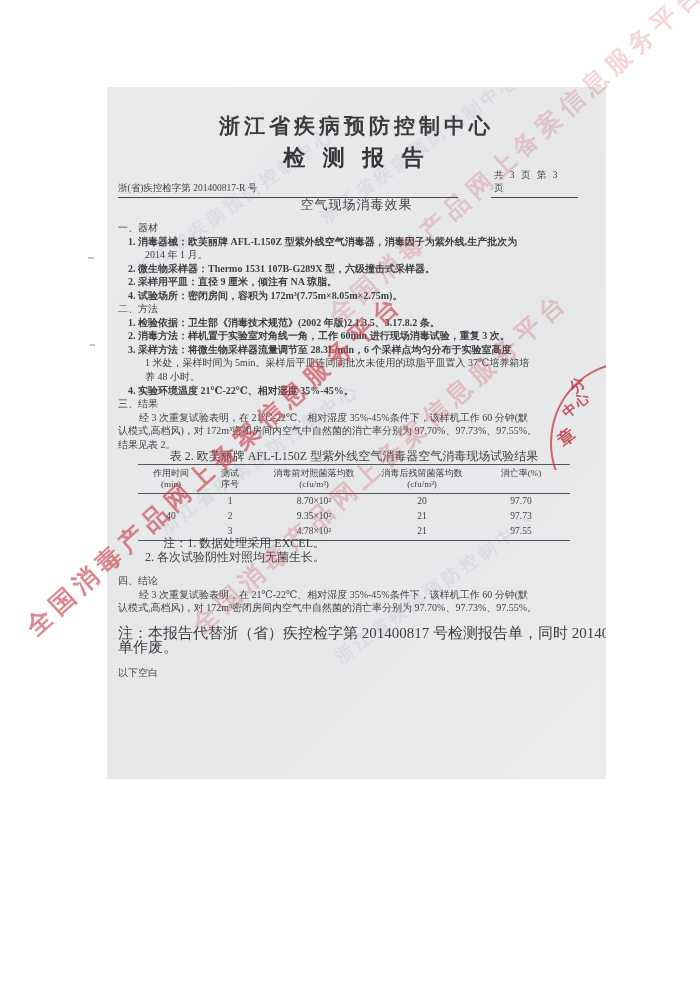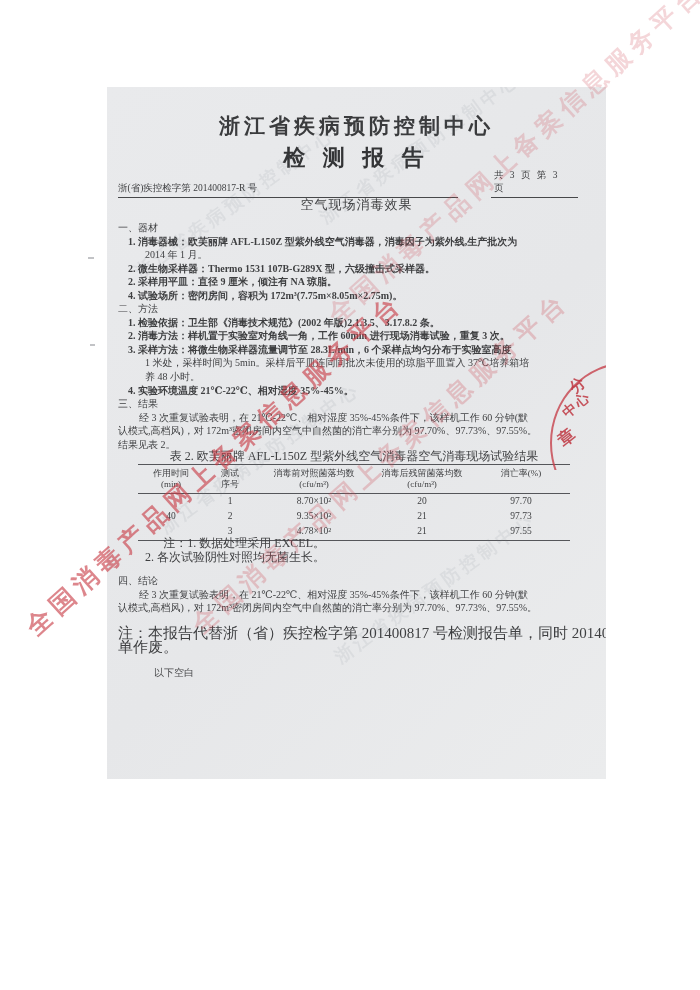--- a/index.html
+++ b/index.html
@@ -28,21 +28,21 @@
   .tableblock{position:absolute;top:363px;left:31px;width:432px;}
   .tcaption{font-size:12px;text-align:center;height:14px;line-height:12px;white-space:nowrap;}
   .ttable{border-top:1.4px solid #55565a;border-bottom:1.4px solid #55565a;
           display:grid;grid-template-columns:66px 52px 116px 100px 98px;
           font-size:9px;text-align:center;}
   .th{padding-top:3px;line-height:11px;border-bottom:1px solid #55565a;padding-bottom:3px;}
   .td{height:15.2px;line-height:15.2px;font-size:9.5px;}
   .tnotes{position:absolute;top:450px;left:11px;font-size:12px;text-align:right;}
   .concl{position:absolute;top:487px;left:11px;right:14px;font-size:10px;}
   .footer-note{position:absolute;top:540px;left:11px;right:14px;font-size:15px;}
-  .endnote{position:absolute;top:579px;left:11px;font-size:10px;color:#4a4b4d;margin-left:36px;}
+  .endnote{position:absolute;top:579px;left:11px;font-size:10px;color:#4a4b4d;}
   
   .wm-red{position:absolute;font-size:25px;letter-spacing:6px;white-space:nowrap;
           transform:rotate(-42deg);transform-origin:0 50%;pointer-events:none;z-index:6;
           font-weight:600;}
   .wm-gray{position:absolute;font-size:18px;letter-spacing:4px;white-space:nowrap;
            transform:rotate(-36deg);transform-origin:0 50%;pointer-events:none;z-index:2;
            color:rgba(110,118,130,0.10);font-weight:600;}
   
   .seal-clip{position:absolute;right:0;top:271px;width:62px;height:112px;overflow:hidden;z-index:5;}
   .seal-circle{position:absolute;left:6px;top:4px;width:152px;height:158px;border-radius:50%;

